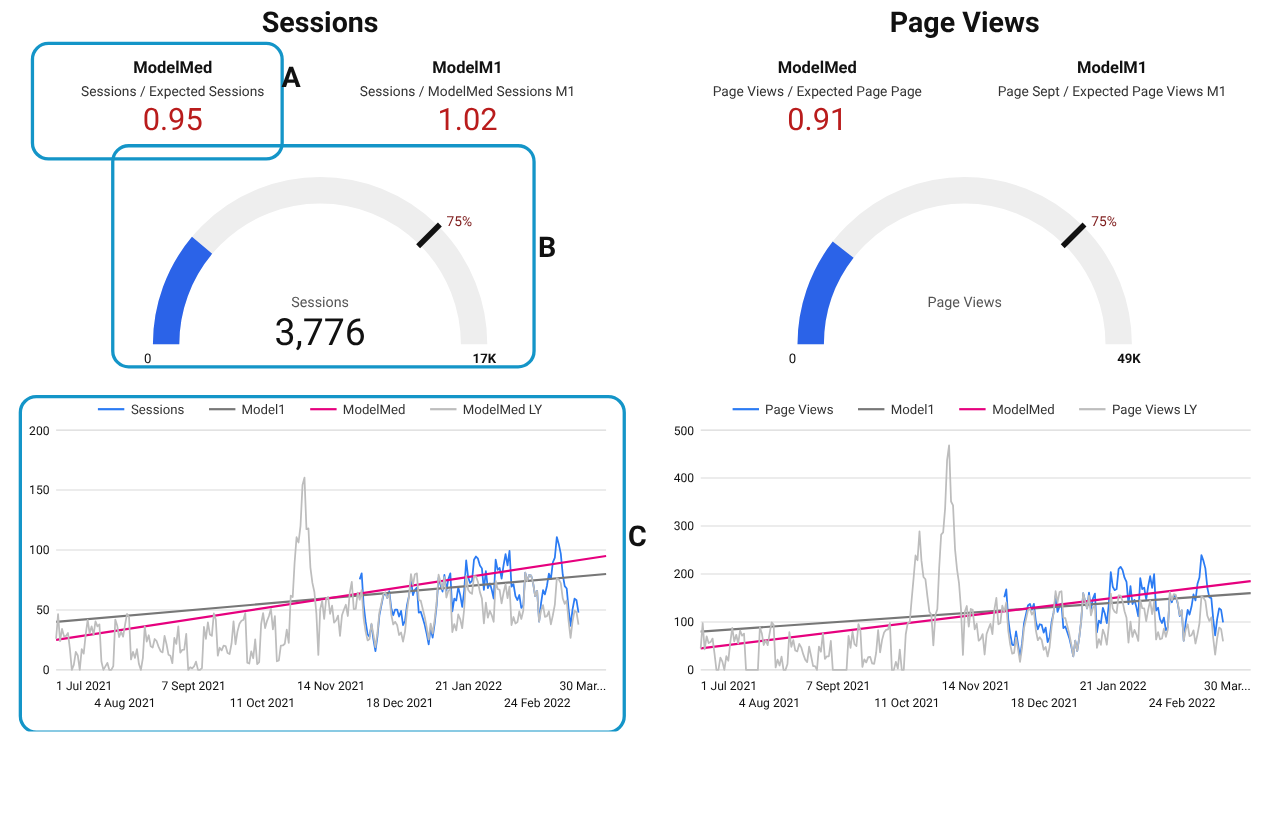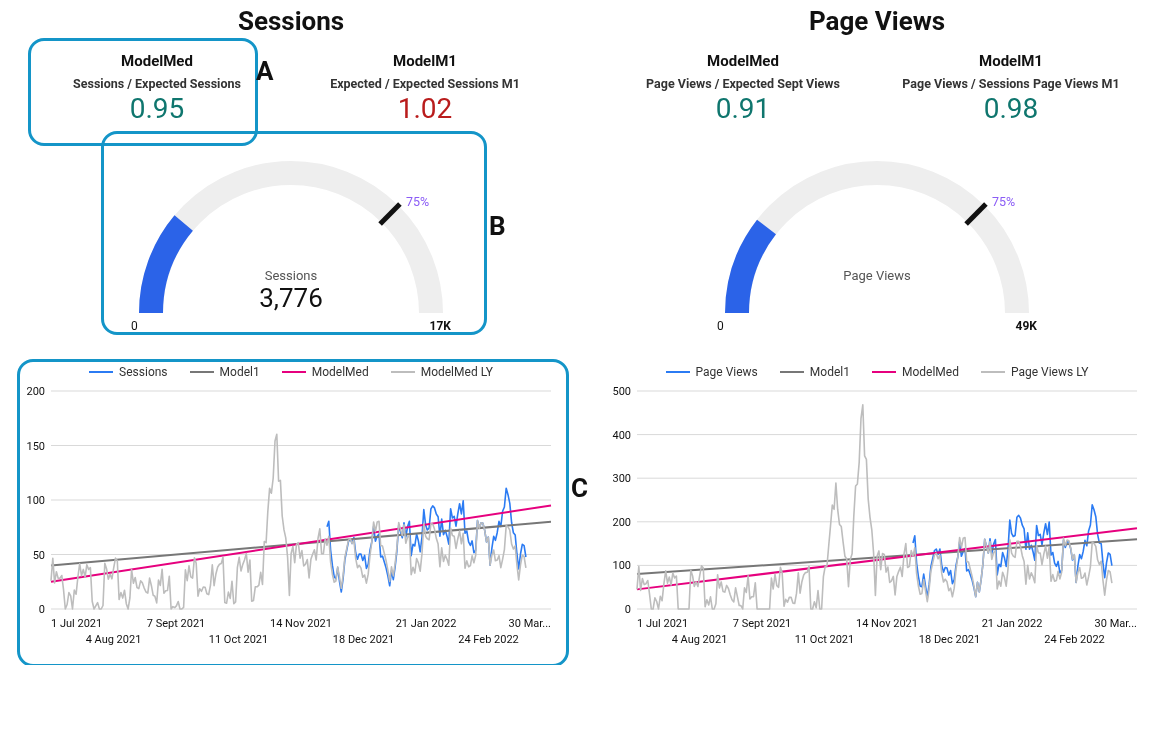--- a/index.html
+++ b/index.html
@@ -45,28 +45,27 @@
   .kpi-card h3 {
     font-size: 15px;
     font-weight: 700;
     margin: 4px 0 6px 0;
     color: #111;
   }
   .kpi-card .sub {
     font-size: 12.5px;
     color: #333;
     margin-bottom: 4px;
-    font-weight: bold;
   }
   .kpi-card .value {
     font-size: 28px;
     font-weight: 400;
     line-height: 1;
   }
-  .value.red { color: #0f766e; }
+  .value.red { color: #b91c1c; }
   .value.green { color: #b91c1c; }
 
   .highlight-box {
     border: 3px solid #1495c8;
     border-radius: 16px;
     position: absolute;
     pointer-events: none;
   }
   .annot-label {
     position: absolute;
@@ -82,33 +81,33 @@
     margin-top: 10px;
   }
   .gauge-wrap svg { display:block; }
   .gauge-caption {
     position: absolute;
     top: 125px;
     left: 0; right: 0;
     text-align: center;
   }
   .gauge-caption .small { font-size: 13px; color: #555; }
-  .gauge-caption .big { font-size: 26px; font-weight: 400; color: #111; }
+  .gauge-caption .big { font-size: 34px; font-weight: 400; color: #111; }
   .gauge-end {
     position: absolute;
     font-size: 12px;
     color: #111;
     bottom: 10px;
   }
   .gauge-end.left { left: 40px; }
   .gauge-end.right { right: 40px; font-weight: bold; }
   .gauge-tick-label {
     position: absolute;
     font-size: 12.5px;
-    color: #8b5cf6;
+    color: #7f1d1d;
   }
 
   .timeseries-wrap {
     position: relative;
     width: 540px;
     margin-top: 22px;
   }
   .legend {
     display: flex;
     justify-content: center;
@@ -143,21 +142,21 @@
     <div class="section-title">Sessions</div>
 
     <div class="kpi-row rel" style="width:100%;">
       <div class="kpi-card">
         <h3>ModelMed</h3>
         <div class="sub">Sessions / Expected Sessions</div>
         <div class="value red">0.95</div>
       </div>
       <div class="kpi-card">
         <h3>ModelM1</h3>
-        <div class="sub">Expected / Expected Sessions M1</div>
+        <div class="sub">Sessions / ModelMed Sessions M1</div>
         <div class="value green">1.02</div>
       </div>
 
       <div class="highlight-box" style="left:18px; top:-4px; width:224px; height:102px;"></div>
       <div class="annot-label" style="left:246px; top:14px;">A</div>
     </div>
 
     <div class="rel">
       <div class="gauge-wrap">
         <svg width="400" height="190" viewBox="0 0 400 190">
@@ -232,27 +231,26 @@
       <div class="annot-label" style="left:550px; top:108px;">C</div>
     </div>
   </div>
 
   <div class="col">
     <div class="section-title">Page Views</div>
 
     <div class="kpi-row" style="width:100%;">
       <div class="kpi-card">
         <h3>ModelMed</h3>
-        <div class="sub">Page Views / Expected Sept Views</div>
+        <div class="sub">Page Views / Expected Page Page</div>
         <div class="value red">0.91</div>
       </div>
       <div class="kpi-card">
         <h3>ModelM1</h3>
-        <div class="sub">Page Views / Sessions Page Views M1</div>
-        <div class="value red">0.98</div>
+        <div class="sub">Page Sept / Expected Page Views M1</div>
       </div>
     </div>
 
     <div class="gauge-wrap" style="margin-top:10px;">
       <svg width="400" height="190" viewBox="0 0 400 190">
         <path d="M 60 170 A 140 140 0 0 1 340 170" fill="none" stroke="#eeeeee" stroke-width="24" stroke-linecap="butt"></path>
         <path id="gauge-pageviews-value" d="M 60 170 A 140 140 0 0 1 89.5 84.0" fill="none" stroke="#2b63e8" stroke-width="24" stroke-linecap="butt"></path>
         <line id="gauge-pageviews-tick" x1="289.1" y1="80.9" x2="308.9" y2="61.1" stroke="#111" stroke-width="5"></line>
       </svg>
       <div class="gauge-caption">

